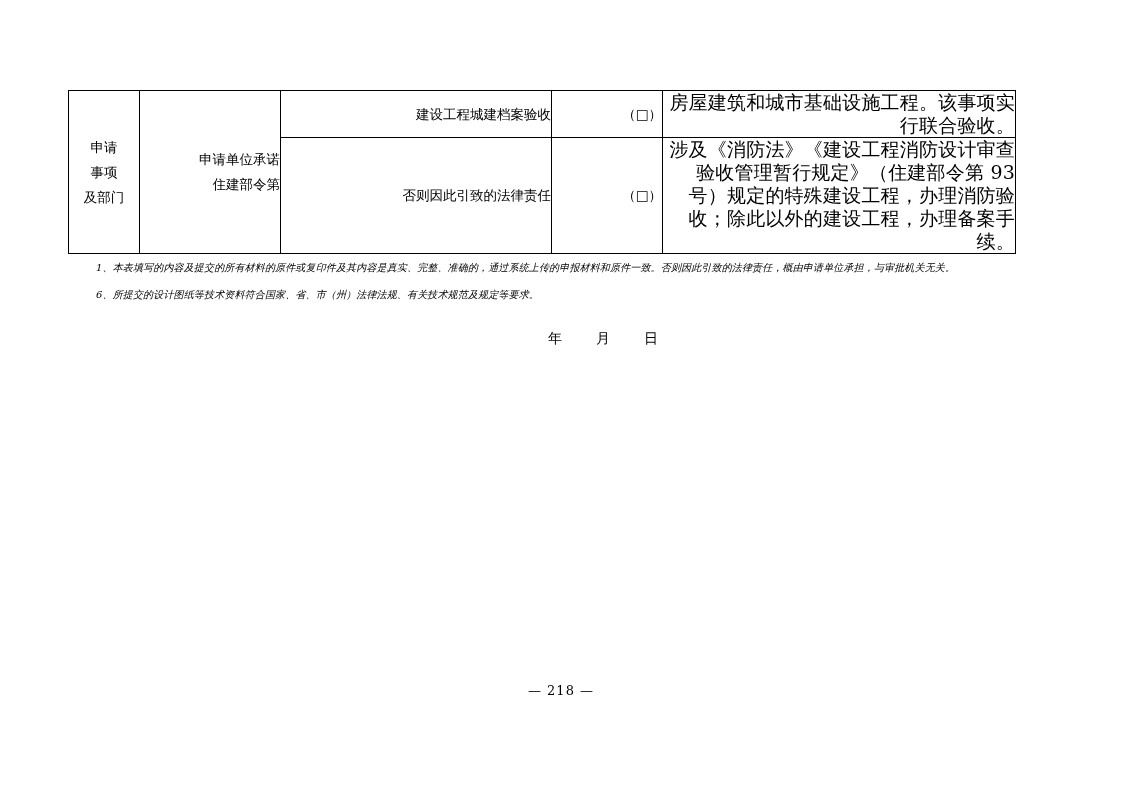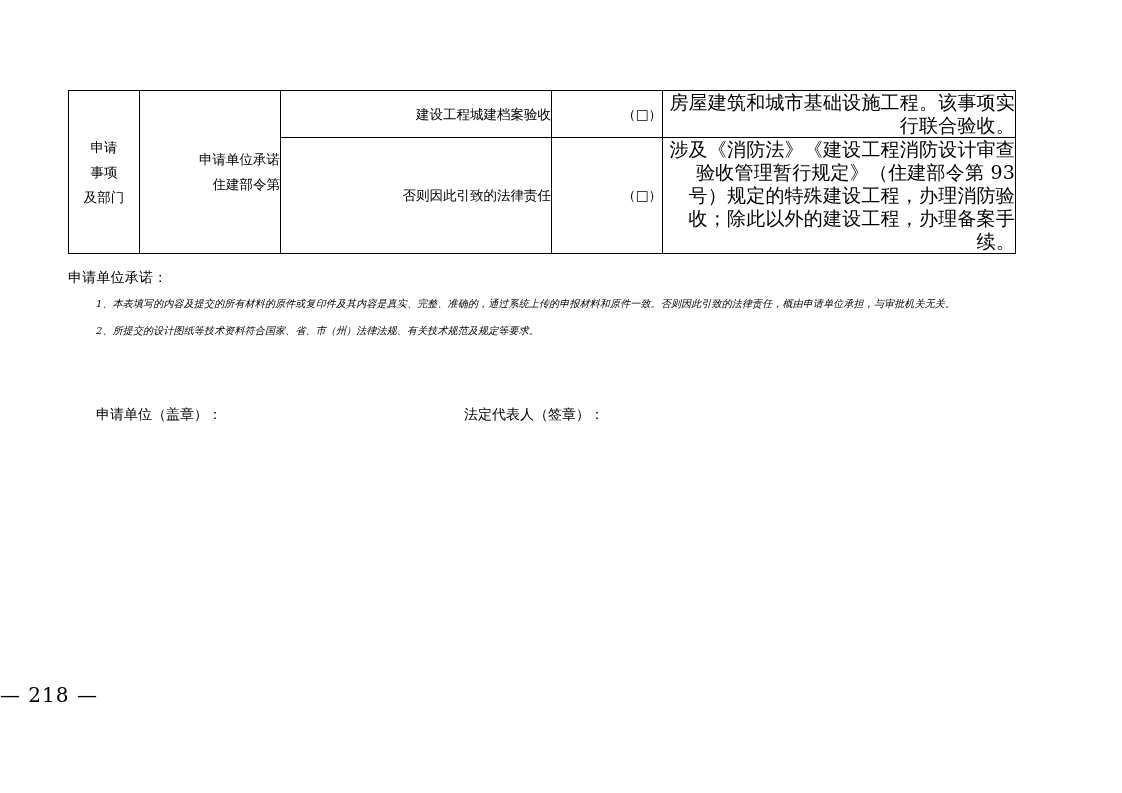--- a/index.html
+++ b/index.html
@@ -119,21 +119,22 @@
     top: 0;
     letter-spacing: 10px;
   }
 
   
   .footer {
     position: absolute;
     left: 0;
     top: 683px;
     width: 1122px;
-    font-size: 20px;
+    text-align: center;
+    font-size: 13px;
     font-family: "DejaVu Serif", "Liberation Serif", serif;
     letter-spacing: 1px;
   }
 </style>
 </head>
 <body>
 
 <div class="page">
 
   <div class="sheet">
@@ -155,28 +156,26 @@
         <td class="col-note cell-note">房屋建筑和城市基础设施工程。该事项实行联合验收。</td>
       </tr>
       <tr class="row-b">
         <td class="col-item cell-center">否则因此引致的法律责任</td>
         <td class="col-check cell-center check-box">（□）</td>
         <td class="col-note cell-note">涉及《消防法》《建设工程消防设计审查验收管理暂行规定》（住建部令第 93 号）规定的特殊建设工程，办理消防验收；除此以外的建设工程，办理备案手续。</td>
       </tr>
     </tbody>
       </table>
 
-    <div class="promise-title">申请单位承诺：</div>
 
     <div class="para indent">1、本表填写的内容及提交的所有材料的原件或复印件及其内容是真实、完整、准确的，通过系统上传的申报材料和原件一致。否则因此引致的法律责任，概由申请单位承担，与审批机关无关。</div>
-    <div class="para indent">2、所提交的设计图纸等技术资料符合国家、省、市（州）法律法规、有关技术规范及规定等要求。</div>
+    <div class="para indent">6、所提交的设计图纸等技术资料符合国家、省、市（州）法律法规、有关技术规范及规定等要求。</div>
 
-    <div class="sig-row">
-      <span class="sig-unit">申请单位（盖章）：</span>
-      <span class="sig-legal">法定代表人（签章）：</span>
+
+    <div class="date-line">
+      <span class="date-inner">年　月　日</span>
     </div>
-
 
   </div>
 
   <div class="footer">— 218 —</div>
 
 </div>
 
 </body></html>

